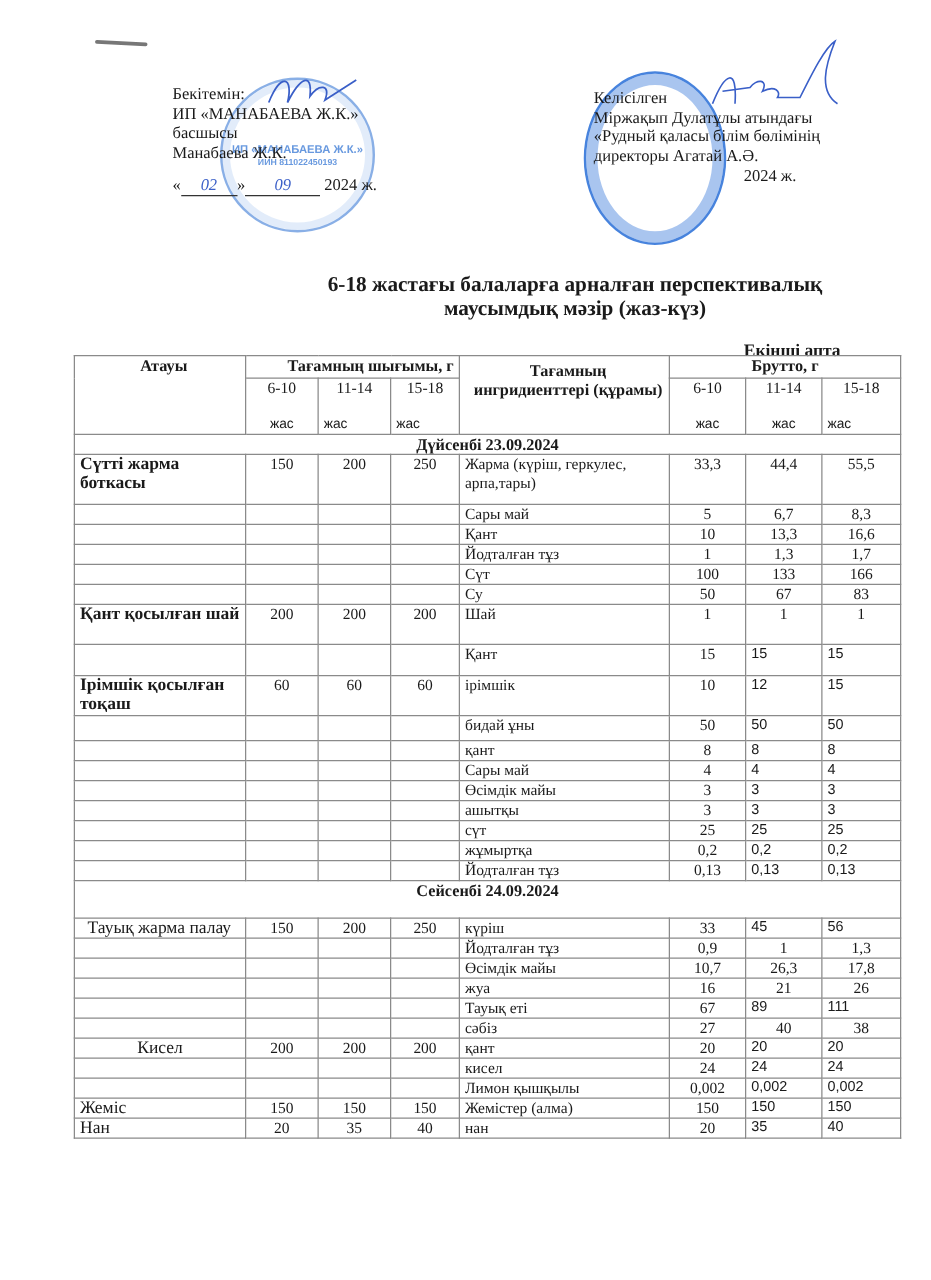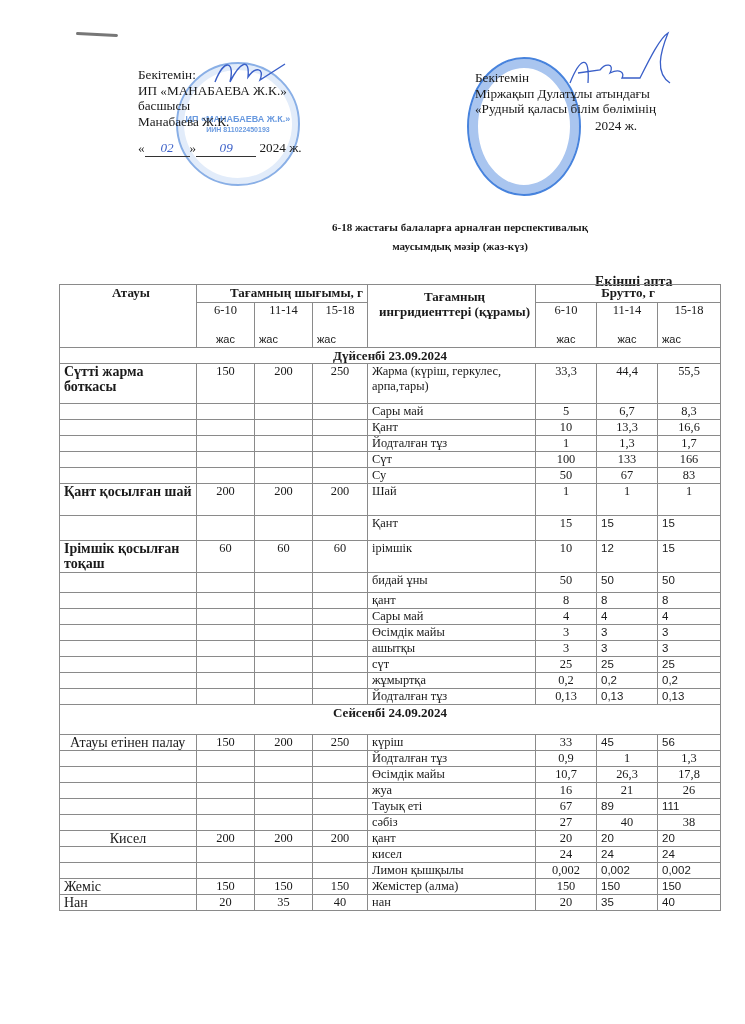--- a/index.html
+++ b/index.html
@@ -16,21 +16,21 @@
            box-shadow: inset 0 0 0 6px rgba(60,130,220,.15); pointer-events: none; }
   .stamp.left { left: 176px; top: 62px; width: 120px; height: 120px; }
   .stamp.right { left: 467px; top: 57px; width: 110px; height: 135px;
                  border-color: rgba(10,90,210,.75); box-shadow: inset 0 0 0 9px rgba(10,90,210,.35); }
   .stamp .stamp-text { position: absolute; left: 0; right: 0; top: 50%; text-align: center;
                        font-family: "Liberation Sans", sans-serif; font-size: 9px; font-weight: bold;
                        color: rgba(40,110,210,.7); transform: translateY(-50%); }
   .signature { position: absolute; pointer-events: none; }
 
   .title { position: absolute; left: 230px; width: 460px; top: 218px; text-align: center;
-           font-weight: bold; font-size: 11px; line-height: 19px; }
+           font-weight: bold; font-size: 17px; line-height: 19px; }
 
   .week-label { position: absolute; left: 595px; top: 274px; font-weight: bold; font-size: 14px; }
 
   table.menu { position: absolute; left: 59px; top: 284px; width: 661px; border-collapse: collapse;
                table-layout: fixed; font-size: 12.4px; }
   table.menu td, table.menu th { border: 1px solid #8a8a8a; padding: 0 4px; vertical-align: top;
                                  line-height: 15px; font-weight: normal; }
   table.menu .hdr { font-weight: bold; font-size: 13px; }
   table.menu .age { font-size: 12.5px; line-height: 15px; }
   table.menu .age small { font-family: "Liberation Sans", sans-serif; font-size: 11px; display: block; margin-top: 14px; }
@@ -61,23 +61,24 @@
     <span>«</span><span style="display:inline-block;width:45px;border-bottom:1px solid #333;text-align:center;font-style:italic;color:#3a5fc8">02</span><span>»</span><span style="display:inline-block;width:60px;border-bottom:1px solid #333;text-align:center;font-style:italic;color:#3a5fc8">09</span>
     <span>2024  ж.</span>
   </div>
 </div>
 
 <div class="stamp right"></div>
 <svg class="signature" style="left:560px;top:28px" width="120" height="70">
   <path d="M10 55 C20 30, 30 25, 28 55 M18 45 L40 42 C45 35, 55 35, 50 45 C60 40, 65 45, 62 50 L80 50 C90 30, 100 10, 108 5 C100 25, 95 45, 110 55" fill="none" stroke="#3a5fc8" stroke-width="1.3"></path>
 </svg>
 <div class="approve right">
-  <div>Бекітемін</div>
+  <div>Келісілген</div>
   <div>Міржақып Дулатұлы атындағы</div>
   <div>«Рудный қаласы білім бөлімінің</div>
+  <div>директоры Агатай А.Ә.</div>
   <div style="padding-left:120px;margin-top:1px">2024  ж.</div>
 </div>
 
 <div class="title">
   <div>6-18 жастағы балаларға арналған перспективалық</div>
   <div>маусымдық мәзір (жаз-күз)</div>
 </div>
 
 <div class="week-label">Екінші апта</div>
 
@@ -279,21 +280,21 @@
         <td class="num"></td>
         <td>Йодталған тұз</td>
         <td class="num">0,13</td>
         <td class="sans" style="text-align: left;">0,13</td>
         <td class="sans" style="text-align: left;">0,13</td>
       </tr>
       <tr class="day" style="height: 30px;">
         <td colspan="8">Сейсенбі 24.09.2024</td>
       </tr>
       <tr style="height: 15px;">
-        <td class="dish plain" style="padding-left: 10px;">Атауы етінен палау</td>
+        <td class="dish plain" style="padding-left: 10px;">Тауық жарма палау</td>
         <td class="num">150</td>
         <td class="num">200</td>
         <td class="num">250</td>
         <td>күріш</td>
         <td class="num">33</td>
         <td class="sans" style="text-align: left;">45</td>
         <td class="sans" style="text-align: left;">56</td>
       </tr>
       <tr style="height: 15px;">
         <td class="dish plain"></td>

